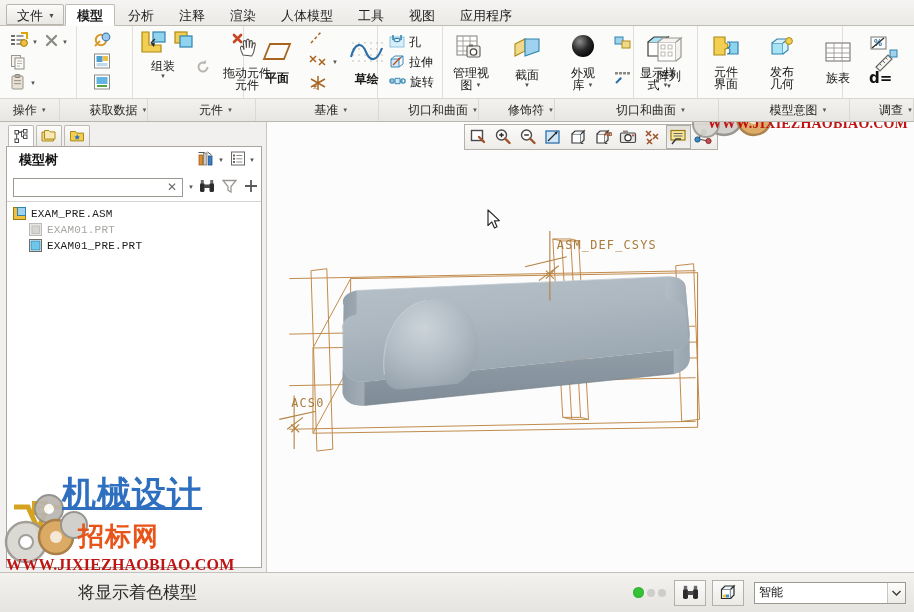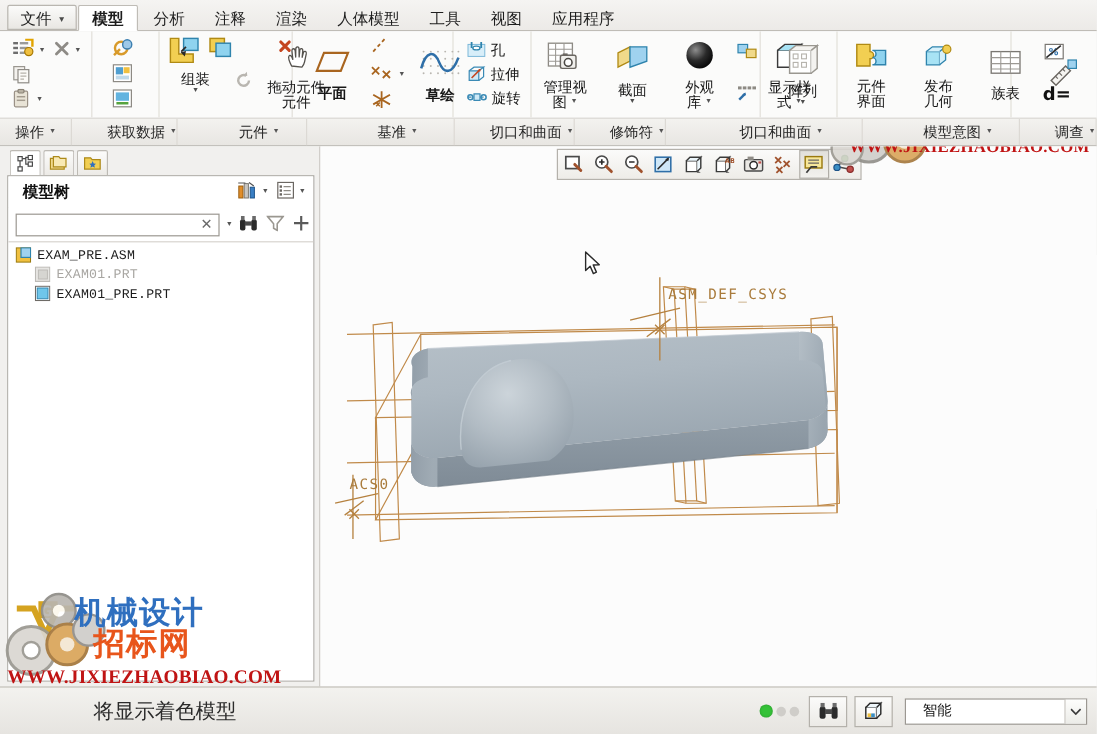--- a/index.html
+++ b/index.html
@@ -147,21 +147,21 @@
   .dot{width:8px;height:8px;border-radius:50%;background:#cfcdc9;}
   .dot.on{width:11px;height:11px;background:#35c238;box-shadow:inset 0 0 2px rgba(0,0,0,.25);}
   .sbtn{
     width:32px;height:26px;border:1px solid #b4b1ab;background:linear-gradient(to bottom,#fbfbfa,#eceae6);
     display:flex;align-items:center;justify-content:center;margin-right:6px;cursor:default;box-sizing:border-box;
   }
   .selcombo{
     width:152px;height:22px;border:1px solid #9c9892;background:#fff;
     display:flex;align-items:center;box-sizing:border-box;margin-left:4px;cursor:default;
   }
-  .selcombo .val{flex:1 1 auto;font-size:12px;padding-left:14px;color:#111;}
+  .selcombo .val{flex:1 1 auto;font-size:12px;padding-left:4px;color:#111;}
   .selcombo .arrowbox{
     width:17px;height:20px;border-left:1px solid #cac7c2;display:flex;align-items:center;justify-content:center;
     background:linear-gradient(to bottom,#fdfdfc,#ececE8);
   }
 
   
   .wm{position:absolute;pointer-events:none;user-select:none;}
   .wm-text-blue{
     font-family:"DejaVu Sans",sans-serif;font-weight:bold;color:#2f6fbf;
     letter-spacing:1px;white-space:nowrap;
@@ -778,21 +778,21 @@
             <circle cx="45" cy="22" r="14" fill="#b9b6b0" stroke="#8e8b86" stroke-width="2"></circle>
             <circle cx="45" cy="22" r="5" fill="#ffffff"></circle>
             <circle cx="22" cy="55" r="20" fill="#d9d6d1" stroke="#9a9790" stroke-width="2.5"></circle>
             <circle cx="22" cy="55" r="7" fill="#ffffff" stroke="#9a9790" stroke-width="2"></circle>
             <circle cx="52" cy="50" r="17" fill="#d9a458" stroke="#a3763a" stroke-width="2.5"></circle>
             <circle cx="52" cy="50" r="6" fill="#f3e6d2"></circle>
             <circle cx="70" cy="38" r="13" fill="#cfcdc9" stroke="#908d88" stroke-width="2"></circle>
           </g>
         </svg>
       </div>
-      <div class="wm wm-text-blue" style="left:62px;bottom:44px;font-size:26px;">机械设计</div>
+      <div class="wm wm-text-blue" style="left:62px;bottom:55px;font-size:34px;text-decoration:underline;">机械设计</div>
       <div class="wm wm-text-orange" style="left:78px;bottom:18px;font-size:26px;">招标网</div>
       <div class="wm wm-url" style="left:6px;bottom:-2px;font-size:16px;">WWW.JIXIEZHAOBIAO.COM</div>
     </div>
 
     <div class="graphics">
 
       <div class="gtoolbar">
         <div class="gtb-inner">
           <div class="gbtn">
             <svg width="18" height="18" viewBox="0 0 18 18">

